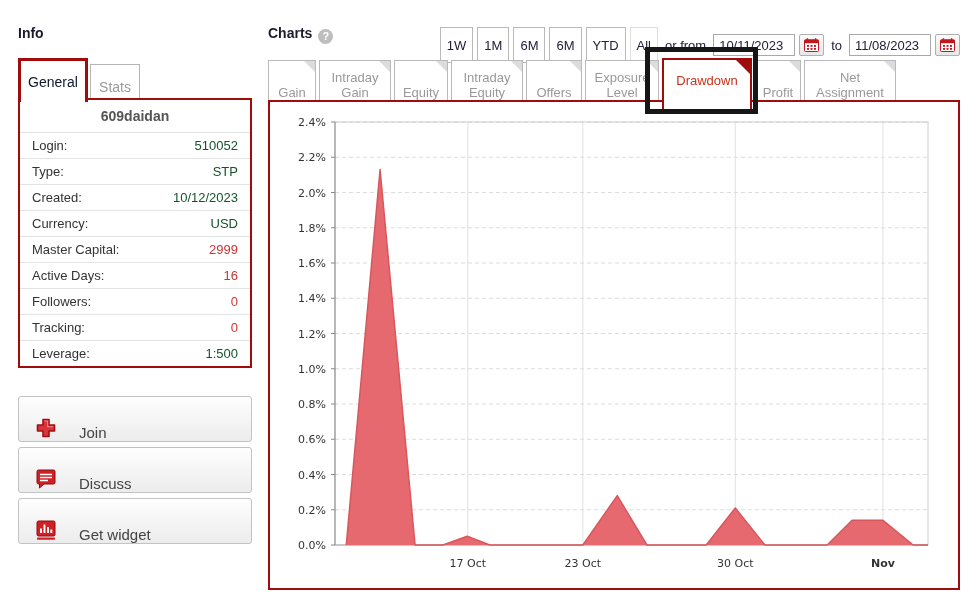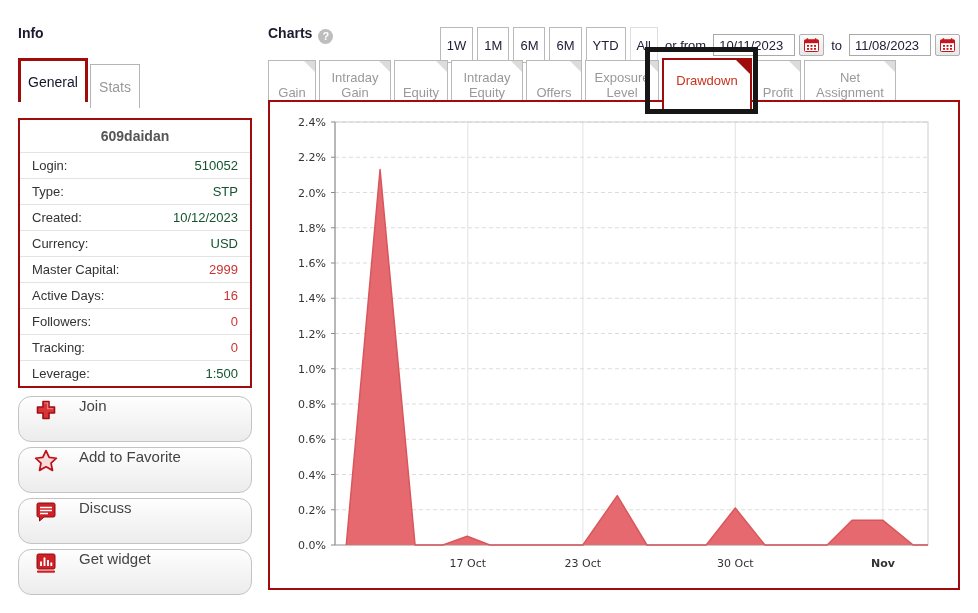--- a/index.html
+++ b/index.html
@@ -14,31 +14,31 @@
                text-align:center; line-height:15px; vertical-align:-2px; margin-left:6px; }
 
   
   .gen-tab { position:absolute; left:18px; top:58px; width:70px; height:44px; z-index:3;
              background:#fff; border:3px solid #a00c0c; border-bottom:none;
              color:#0f172a; font-size:14px; display:flex; align-items:center; justify-content:center; }
   .stats-tab { position:absolute; left:90px; top:64px; width:50px; height:44px; z-index:1;
              background:#fff; border:1px solid #b5b5b5; border-bottom:none;
              color:#999; font-size:14px; display:flex; align-items:center; justify-content:center; }
   .info-panel { position:absolute; left:18px; top:98px; width:234px; z-index:2;
-                background:#fff; border:2px solid #a00c0c;margin-top:20px; }
+                background:#fff; border:2px solid #a00c0c; }
   .acct-title { text-align:center; font-weight:bold; font-size:14px; color:#555; padding:8px 0; }
   .irow { display:flex; justify-content:space-between; align-items:center;
           border-top:1px solid #e3e3e3; padding:5px 12px; font-size:13px; }
   .ilabel { color:#333; }
   .ival { color:#14532d; }
   .ival.red { color:#cc3333; }
 
   .actions { position:absolute; left:18px; top:396px; width:234px; }
-  .action-btn { width:234px; height:46px; margin-bottom:5px; display:flex; align-items:flex-start;
-                border:1px solid #c3c3c3; border-radius:13px; cursor:pointer;
+  .action-btn { width:234px; height:46px; margin-bottom:5px; display:flex; align-items:flex-end;
+                border:1px solid #c3c3c3; border-radius:3px; cursor:pointer;
                 background:linear-gradient(#fefefe,#ececec); }
   .action-btn .aicon { width:26px; height:26px; margin:0 20px 0 14px; display:flex;
                        align-items:center; justify-content:center; }
   .action-btn .albl { font-size:15px; color:#444; }
 
   
   .range-bar { position:absolute; top:27px; right:18px; display:flex; align-items:center;
                gap:4px; font-size:13px; color:#20203a; }
   .range-btn { height:36px; padding:0 6px; background:#fff; border:1px solid #b9b9b9;
                font-size:13px; color:#20203a; font-family:inherit; cursor:pointer; }
@@ -126,28 +126,20 @@
 
 <div class="actions">
     <div class="action-btn">
       <span class="aicon">
         <svg width="24" height="24" viewBox="0 0 24 24">
           <path d="M9 3.5h6v5.5H20.5v6H15V20.5H9V15H3.5V9H9z" fill="#d93438" stroke="#9e1014" stroke-width="1.6" stroke-linejoin="round"></path>
           <path d="M10.3 5h3.4v5.8h5.6" fill="none" stroke="#f0888c" stroke-width="1.1"></path>
         </svg>
       </span>
       <span class="albl">Join</span>
-    </div>
-    <div class="action-btn">
-      <span class="aicon">
-        <svg width="26" height="26" viewBox="0 0 24 24">
-          <path d="M12 2.4l2.95 6.25 6.65.8-4.95 4.6 1.35 6.6L12 17.4l-6 3.25 1.35-6.6-4.95-4.6 6.65-.8z" fill="#f7dada" stroke="#bc1217" stroke-width="1.6" stroke-linejoin="round"></path>
-        </svg>
-      </span>
-      <span class="albl">Add to Favorite</span>
     </div>
     <div class="action-btn">
       <span class="aicon">
         <svg width="24" height="24" viewBox="0 0 24 24">
           <path d="M3 4.5a1.5 1.5 0 011.5-1.5h15A1.5 1.5 0 0121 4.5v11a1.5 1.5 0 01-1.5 1.5H10l-4.5 4v-4h-1A1.5 1.5 0 013 15.5z" fill="#cf2026" stroke="#8f0d11" stroke-width="1"></path>
           <path d="M6 7.5h12M6 10.5h12M6 13.5h8" stroke="#fff" stroke-width="1.6"></path>
         </svg>
       </span>
       <span class="albl">Discuss</span>
     </div>

